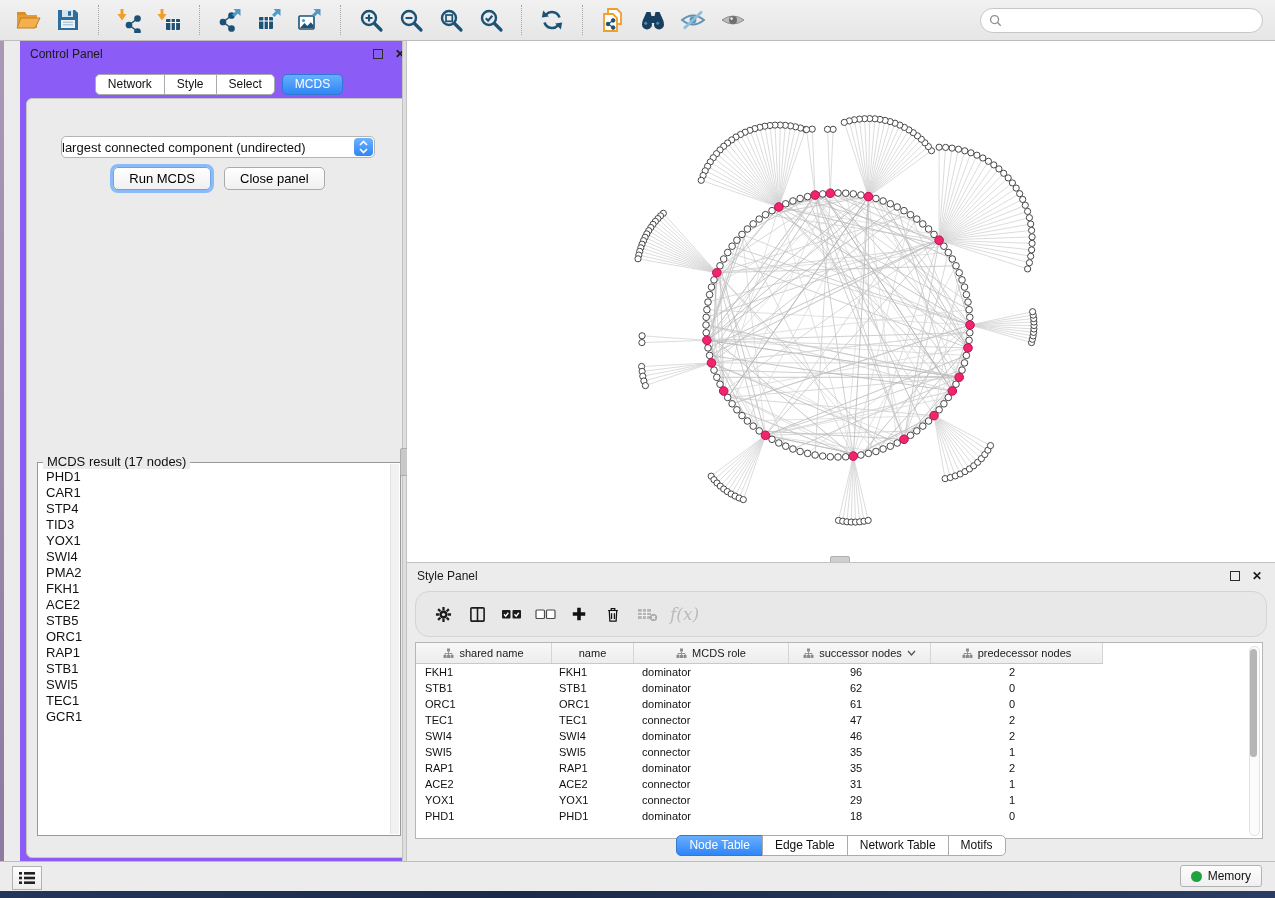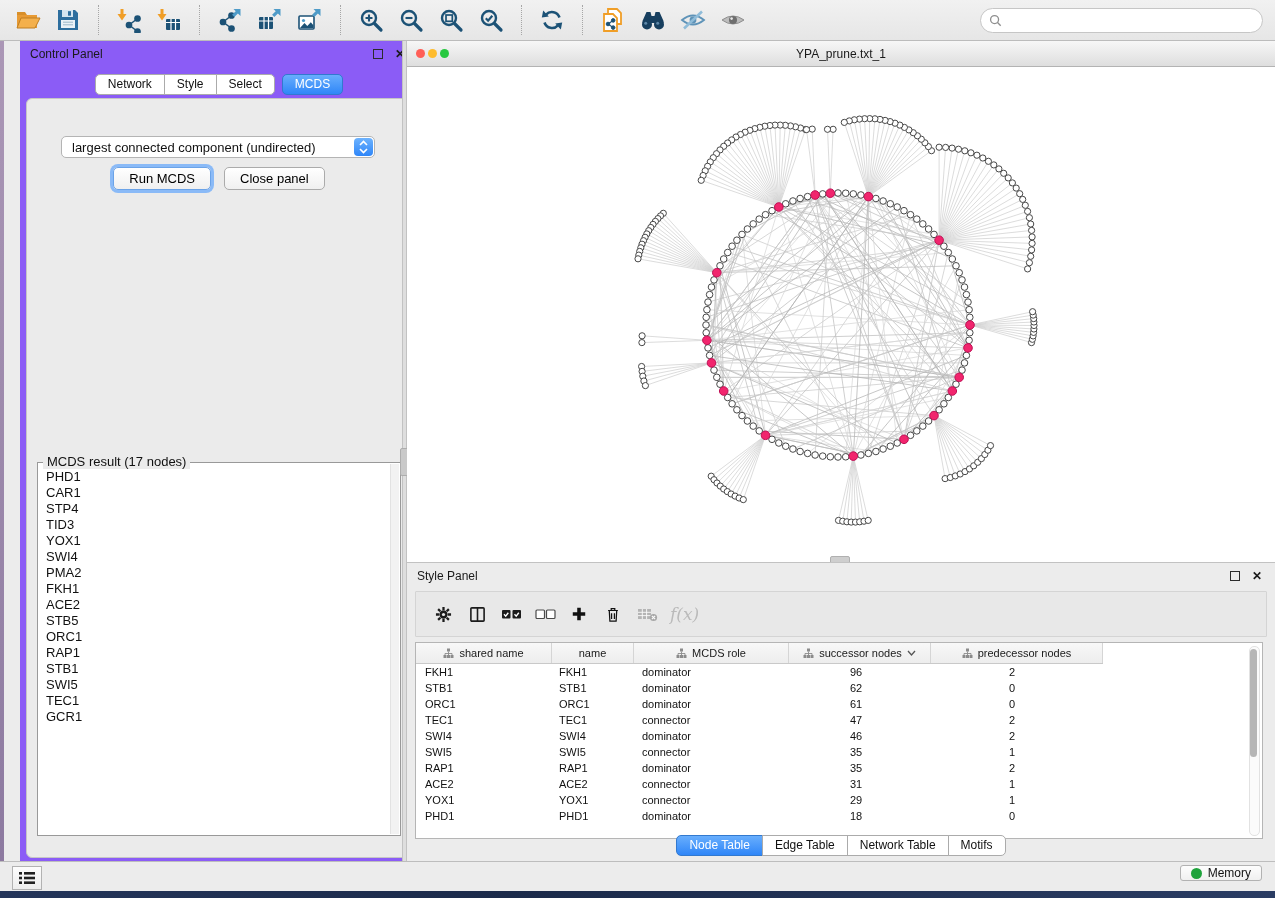--- a/index.html
+++ b/index.html
@@ -38,21 +38,21 @@
   .seg.active{background:linear-gradient(#68aefd,#2f86f8);border-color:#3279cf;color:#fff}
   .seg.detached{border-radius:5px;margin-left:7px}
 
   
   .control-panel{position:absolute;left:20px;top:41px;width:398px;height:820px;background:#8b5cf6;box-sizing:border-box}
   .cp-tabs{position:absolute;left:0;top:33px;width:100%}
   .cp-content{position:absolute;left:6px;top:57px;width:384px;height:758px;background:#EBEBEB;
               border:1px solid #c6c6c6;border-radius:6px}
   .opt-label{text-align:center;margin-top:16px;font-size:13px}
   .dropdown{position:absolute;left:34px;top:37px;width:314px;height:22px;background:#fff;border:1px solid #b4b4b4;
-            border-radius:5px;font-size:13px;display:flex;align-items:center;padding-left:10px;box-sizing:border-box;cursor:pointer}
+            border-radius:5px;font-size:13px;display:flex;align-items:center;box-sizing:border-box;cursor:pointer}
   .dd-stepper{position:absolute;right:1px;top:1px;width:19px;height:18px;border-radius:4px;
               background:linear-gradient(#6db3fe,#2e86f8);display:flex;flex-direction:column;align-items:center;justify-content:center}
   .btn-row{position:absolute;left:0;top:68px;width:100%;display:flex;justify-content:center;gap:13px}
   .btn{background:linear-gradient(#ffffff,#f0f0f0);border:1px solid #ababab;border-radius:5px;
        font-size:13px;padding:3px 15px;cursor:pointer;font-family:inherit}
   .btn.focus{box-shadow:0 0 0 3px #8abaf7;border-color:#6ba3e8}
   .result-box{position:absolute;left:10px;top:363px;width:362px;height:372px;border:1px solid #999;background:#fff}
   .result-legend{position:absolute;left:16px;top:355px;background:#EBEBEB;padding:0 4px;font-size:13px}
   .result-list{padding:6px 0 0 8px;font-size:13px;line-height:16px}
   .result-scroll{position:absolute;right:1px;top:1px;width:8px;height:370px;background:#f2f2f2;border-left:1px solid #e2e2e2}
@@ -71,21 +71,21 @@
                 position:relative;display:flex;align-items:center;justify-content:center;
                 font-size:12px;font-weight:500;color:#1a1a1a}
   .lights{position:absolute;left:9px;top:0;height:25px;display:flex;align-items:center;gap:3px}
   .light{width:9px;height:9px;border-radius:50%;cursor:pointer}
   #net-svg{position:absolute;left:0;top:25px}
 
   
   .table-panel{position:absolute;left:407px;top:562px;width:868px;height:299px;background:#ECECEC;
                border-top:1px solid #c2c2c2;box-sizing:border-box}
   .tp-toolbar{position:absolute;left:8px;top:28px;width:852px;height:46px;background:#E8E8E8;
-              border:1px solid #d4d4d4;border-radius:1px;display:flex;align-items:center;
+              border:1px solid #d4d4d4;border-radius:14px;display:flex;align-items:center;
               padding-left:14px;box-sizing:border-box}
   .tt-btn{height:32px;min-width:26px;display:flex;align-items:center;justify-content:center;
           margin-right:8px;background:none;border:none;cursor:pointer;padding:0 2px}
   .fx{font-family:"DejaVu Serif",serif;font-style:italic;font-size:17px;color:#b2b2b2}
   .tbl{position:absolute;left:8px;top:79px;width:848px;height:197px;background:#fff;
        border:1px solid #b5b5b5;box-sizing:border-box;font-size:11px;overflow:hidden}
   .tbl-head{display:flex;height:20px;background:linear-gradient(#f8f8f8,#ededed);border-bottom:1px solid #c9c9c9;width:687px}
   .th{display:flex;align-items:center;justify-content:center;gap:5px;box-sizing:border-box;
       border-right:1px solid #d5d5d5;color:#1a1a1a;cursor:pointer}
   .tr{display:flex;height:16px;align-items:center;cursor:default}
@@ -94,21 +94,21 @@
   .tbl-scroll{position:absolute;right:2px;top:3px;width:9px;height:188px;background:#fbfbfb;
               border:1px solid #e2e2e2;border-radius:5px;cursor:pointer}
   .tbl-thumb{position:absolute;left:0px;top:2px;width:7px;height:108px;background:#b6b6b6;border-radius:4px}
   .tbl-tabs{position:absolute;left:0;top:272px;width:868px}
 
   
   .statusbar{position:absolute;left:0;top:861px;width:1275px;height:30px;background:#ECECEC;
              border-top:1px solid #bdbdbd;box-sizing:border-box}
   .sb-btn{position:absolute;left:12px;top:4px;width:28px;height:22px;display:flex;align-items:center;justify-content:center;
           background:linear-gradient(#fdfdfd,#ededed);border:1px solid #b2b2b2;cursor:pointer}
-  .mem-btn{position:absolute;right:13px;top:3px;height:16px;display:flex;align-items:center;gap:6px;
+  .mem-btn{position:absolute;right:13px;top:3px;height:22px;display:flex;align-items:center;gap:6px;
            background:linear-gradient(#fdfdfd,#f0f0f0);border:1px solid #b2b2b2;border-radius:3px;
            padding:0 10px;font-size:12px;cursor:pointer;box-sizing:border-box}
   .mem-dot{width:11px;height:11px;border-radius:50%}
 </style>
 </head>
 <body>
 
 <div class="toolbar" id="main-toolbar">
     <button class="tb-btn">
       <svg viewBox="0 0 26 26">
@@ -313,28 +313,20 @@
       <div class="result-scroll"></div>
     </div>
     <span class="result-legend">MCDS result (17 nodes)</span>
   </div>
 </div>
 
 <div class="vsplit"></div>
 <div class="vsplit-handle"></div>
 
 <div class="network-panel">
-  <div class="net-titlebar">
-    <span class="lights">
-      <span class="light" id="light-close" style="background: rgb(255, 95, 87);"></span>
-      <span class="light" id="light-min" style="background: rgb(254, 188, 46);"></span>
-      <span class="light" id="light-max" style="background: rgb(40, 200, 64);"></span>
-    </span>
-    <span>YPA_prune.txt_1</span>
-  </div>
   <svg id="net-svg" width="868" height="496" viewBox="0 0 868 496">
       <line x1="461.4" y1="130.6" x2="541.3" y2="186.5" stroke="#d7d7d7" stroke-width="0.75"></line>
       <line x1="563.0" y1="259.0" x2="400.6" y2="387.4" stroke="#d7d7d7" stroke-width="0.75"></line>
       <line x1="299.9" y1="274.3" x2="559.4" y2="289.4" stroke="#d7d7d7" stroke-width="0.75"></line>
       <line x1="446.3" y1="390.1" x2="521.6" y2="355.0" stroke="#cbcbcb" stroke-width="0.75"></line>
       <line x1="408.1" y1="129.0" x2="545.3" y2="325.0" stroke="#d7d7d7" stroke-width="0.75"></line>
       <line x1="316.7" y1="325.0" x2="446.3" y2="390.1" stroke="#d7d7d7" stroke-width="0.75"></line>
       <line x1="563.0" y1="259.0" x2="335.0" y2="168.4" stroke="#cbcbcb" stroke-width="0.75"></line>
       <line x1="358.5" y1="369.3" x2="468.9" y2="385.5" stroke="#d7d7d7" stroke-width="0.75"></line>
       <line x1="563.0" y1="259.0" x2="541.3" y2="186.5" stroke="#b3b3b3" stroke-width="0.75"></line>

